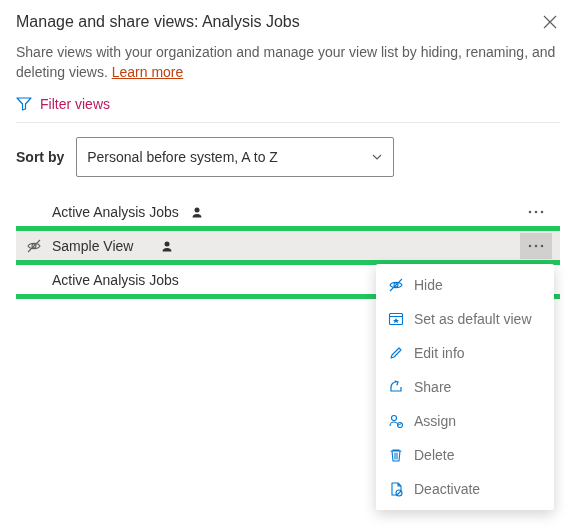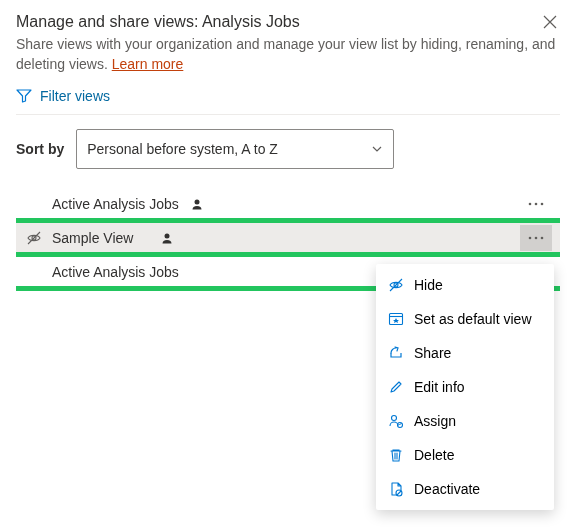--- a/index.html
+++ b/index.html
@@ -9,21 +9,21 @@
     color: #323130;
     width: 576px;
     height: 528px;
     padding: 12px 16px;
     position: relative;
   }
   .header-row {
     display: flex;
     justify-content: space-between;
     align-items: center;
-    margin-bottom: 2px;
+    margin-bottom: 10px;
   }
   .title {
     font-size: 16px;
     font-weight: 400;
     color: #323130;
   }
   .close-btn {
     cursor: pointer;
     width: 20px;
     height: 20px;
@@ -40,21 +40,21 @@
   }
   .link {
     color: #c2410c;
     text-decoration: underline;
     cursor: pointer;
   }
   .filter-row {
     display: flex;
     align-items: center;
     gap: 8px;
-    color: #0369a1;
+    color: #be185d;
     margin-bottom: 10px;
     cursor: pointer;
   }
   .filter-icon { color: #0078d4; }
   .divider {
     border: none;
     border-top: 1px solid #edebe9;
     margin-bottom: 14px;
   }
   .sort-row {
@@ -129,21 +129,21 @@
     padding: 4px 0;
   }
   .menu-item {
     display: flex;
     align-items: center;
     gap: 10px;
     height: 34px;
     padding: 0 12px;
     cursor: pointer;
     font-size: 14px;
-    color: #000000;
+    color: #737373;
   }
   .menu-icon {
     width: 16px;
     height: 16px;
     display: flex;
     align-items: center;
     justify-content: center;
     color: #0078d4;
   }
   svg { display: block; }
@@ -261,33 +261,33 @@
           <rect x="1.5" y="2.5" width="13" height="11" rx="1" fill="none" stroke="#0078d4" stroke-width="1.1"></rect>
           <line x1="1.5" y1="5.5" x2="14.5" y2="5.5" stroke="#0078d4" stroke-width="1.1"></line>
           <polygon points="8,7 9,9 11,9 9.5,10.2 10,12 8,11 6,12 6.5,10.2 5,9 7,9" fill="#0078d4"></polygon>
         </svg>
       </span>
       <span>Set as default view</span>
     </div>
     <div class="menu-item">
       <span class="menu-icon">
         <svg width="16" height="16" viewBox="0 0 16 16">
+          <path d="M3 13 l1 -3 l7 -7 l2 2 l-7 7 z" fill="none" stroke="#0078d4" stroke-width="1.1" stroke-linejoin="round"></path>
+        </svg>
+      </span>
+      <span>Edit info</span>
+    </div>
+    <div class="menu-item">
+      <span class="menu-icon">
+        <svg width="16" height="16" viewBox="0 0 16 16">
           <path d="M3 8 a5 5 0 0 1 5 -5 M7 2 l3 1 l-1 3" fill="none" stroke="#0078d4" stroke-width="1.2" stroke-linecap="round"></path>
           <path d="M3 8 v4 h10 v-4" fill="none" stroke="#0078d4" stroke-width="1.2"></path>
         </svg>
       </span>
       <span>Share</span>
-    </div>
-    <div class="menu-item">
-      <span class="menu-icon">
-        <svg width="16" height="16" viewBox="0 0 16 16">
-          <path d="M3 13 l1 -3 l7 -7 l2 2 l-7 7 z" fill="none" stroke="#0078d4" stroke-width="1.1" stroke-linejoin="round"></path>
-        </svg>
-      </span>
-      <span>Edit info</span>
     </div>
     <div class="menu-item">
       <span class="menu-icon">
         <svg width="16" height="16" viewBox="0 0 16 16">
           <circle cx="6" cy="5" r="2.5" fill="none" stroke="#0078d4" stroke-width="1.1"></circle>
           <path d="M2 13 a4 4 0 0 1 8 0" fill="none" stroke="#0078d4" stroke-width="1.1"></path>
           <circle cx="12" cy="12" r="2.5" fill="none" stroke="#0078d4" stroke-width="1.1"></circle>
           <path d="M10.5 11 l1 1 l2 -2" fill="none" stroke="#0078d4" stroke-width="1"></path>
         </svg>
       </span>

